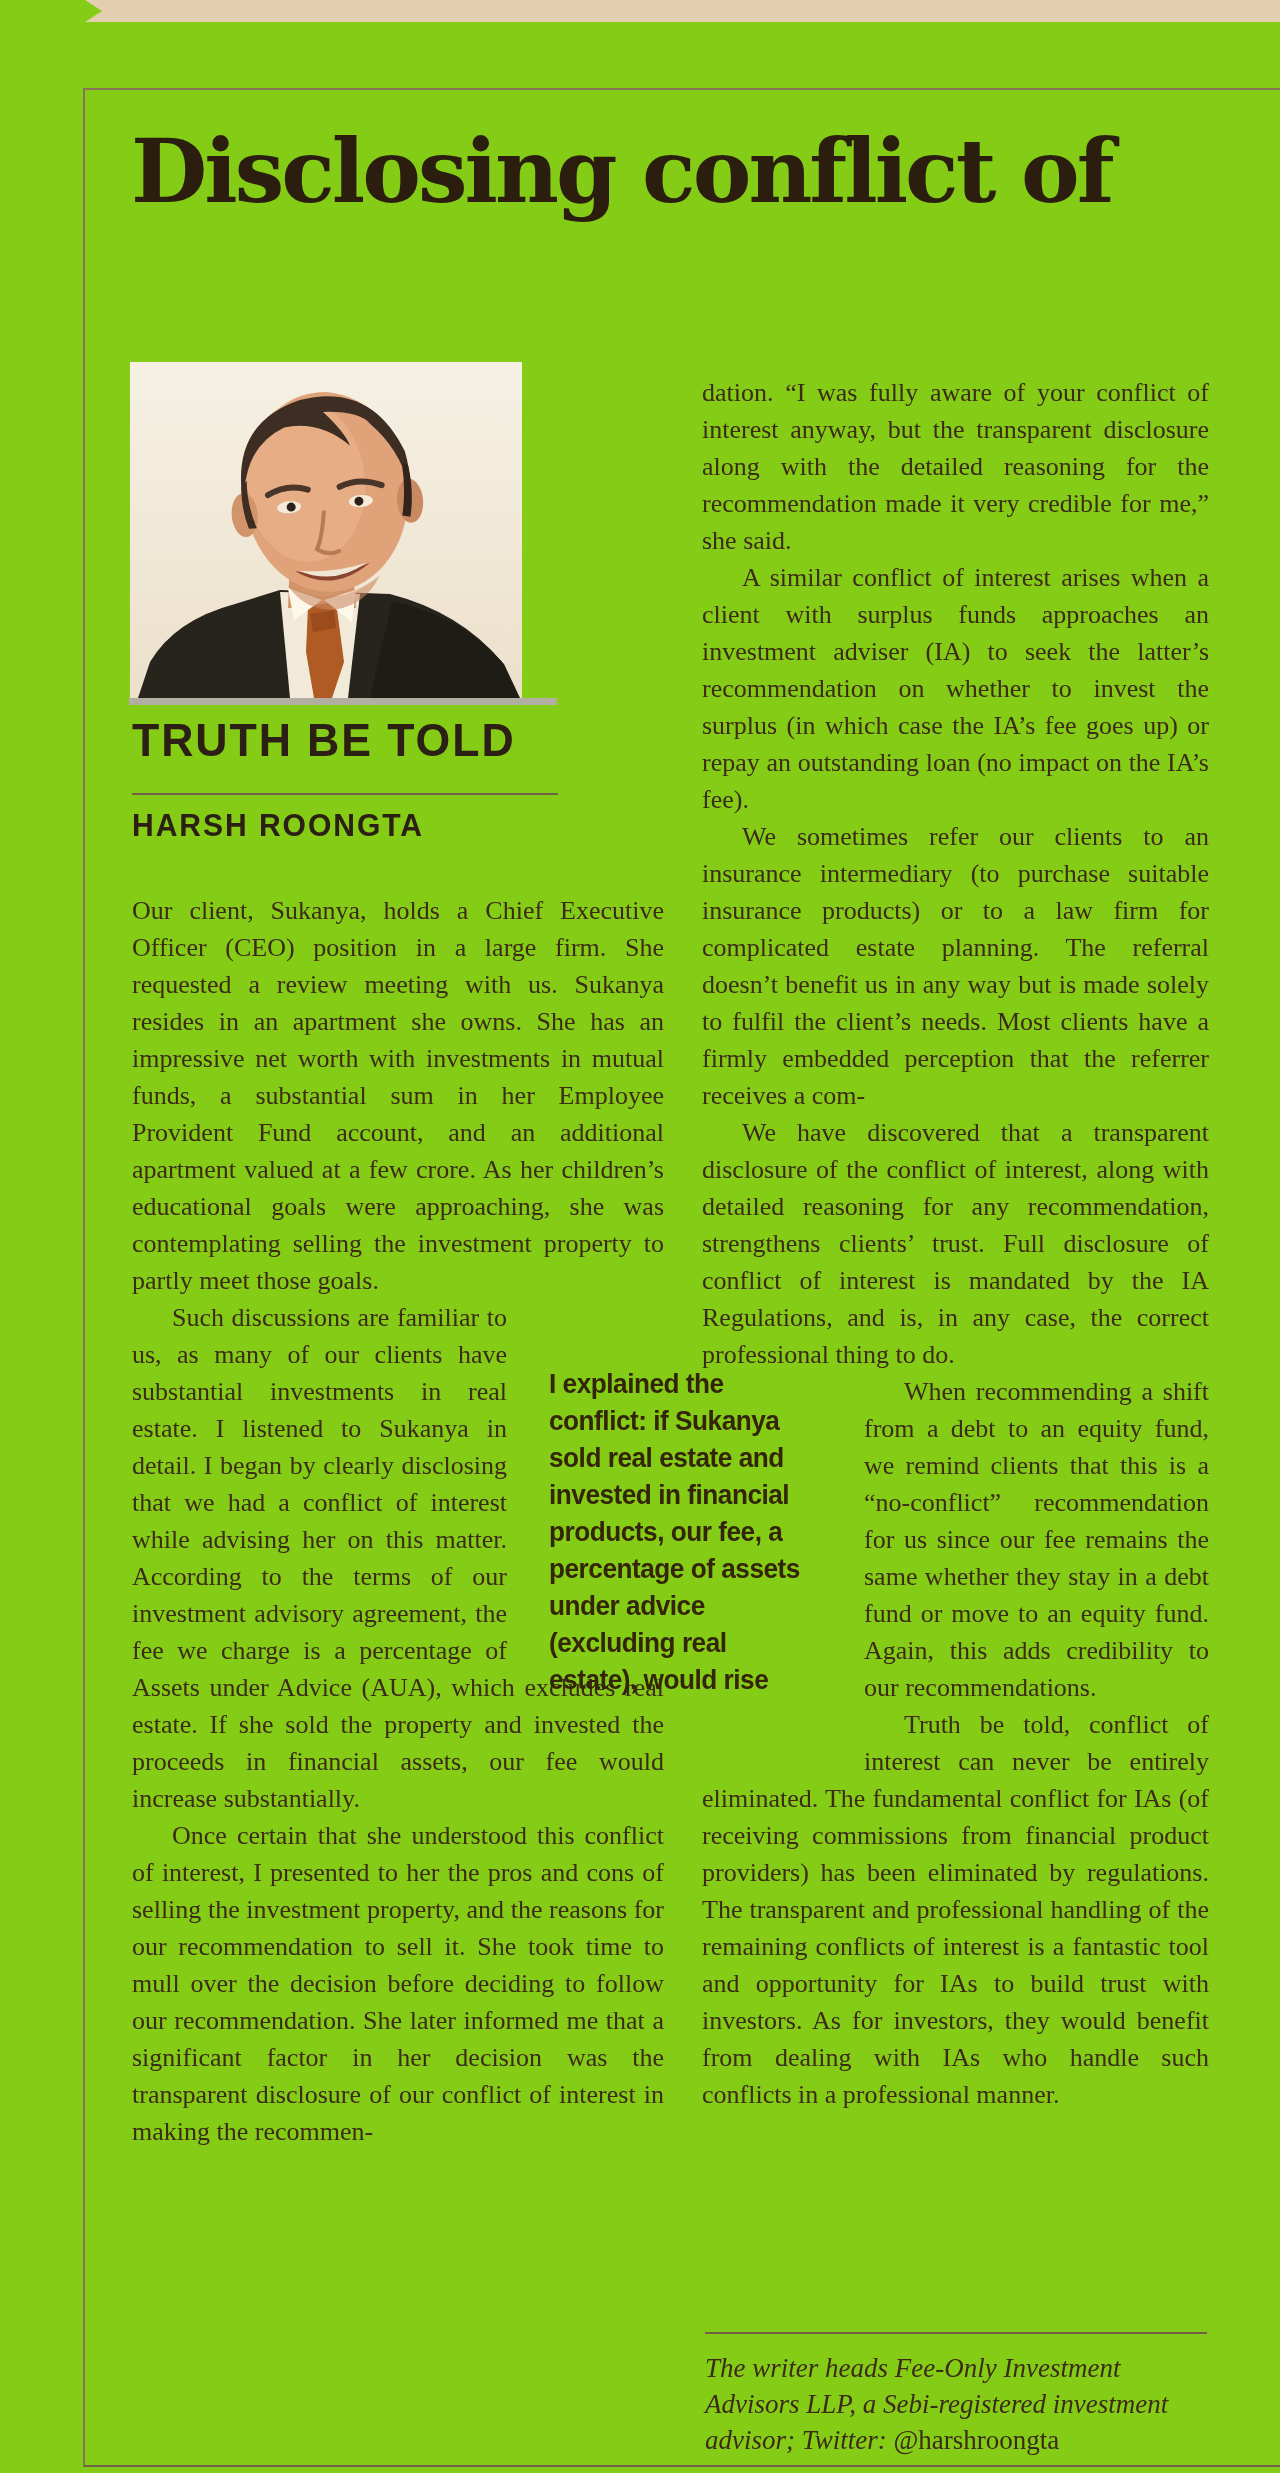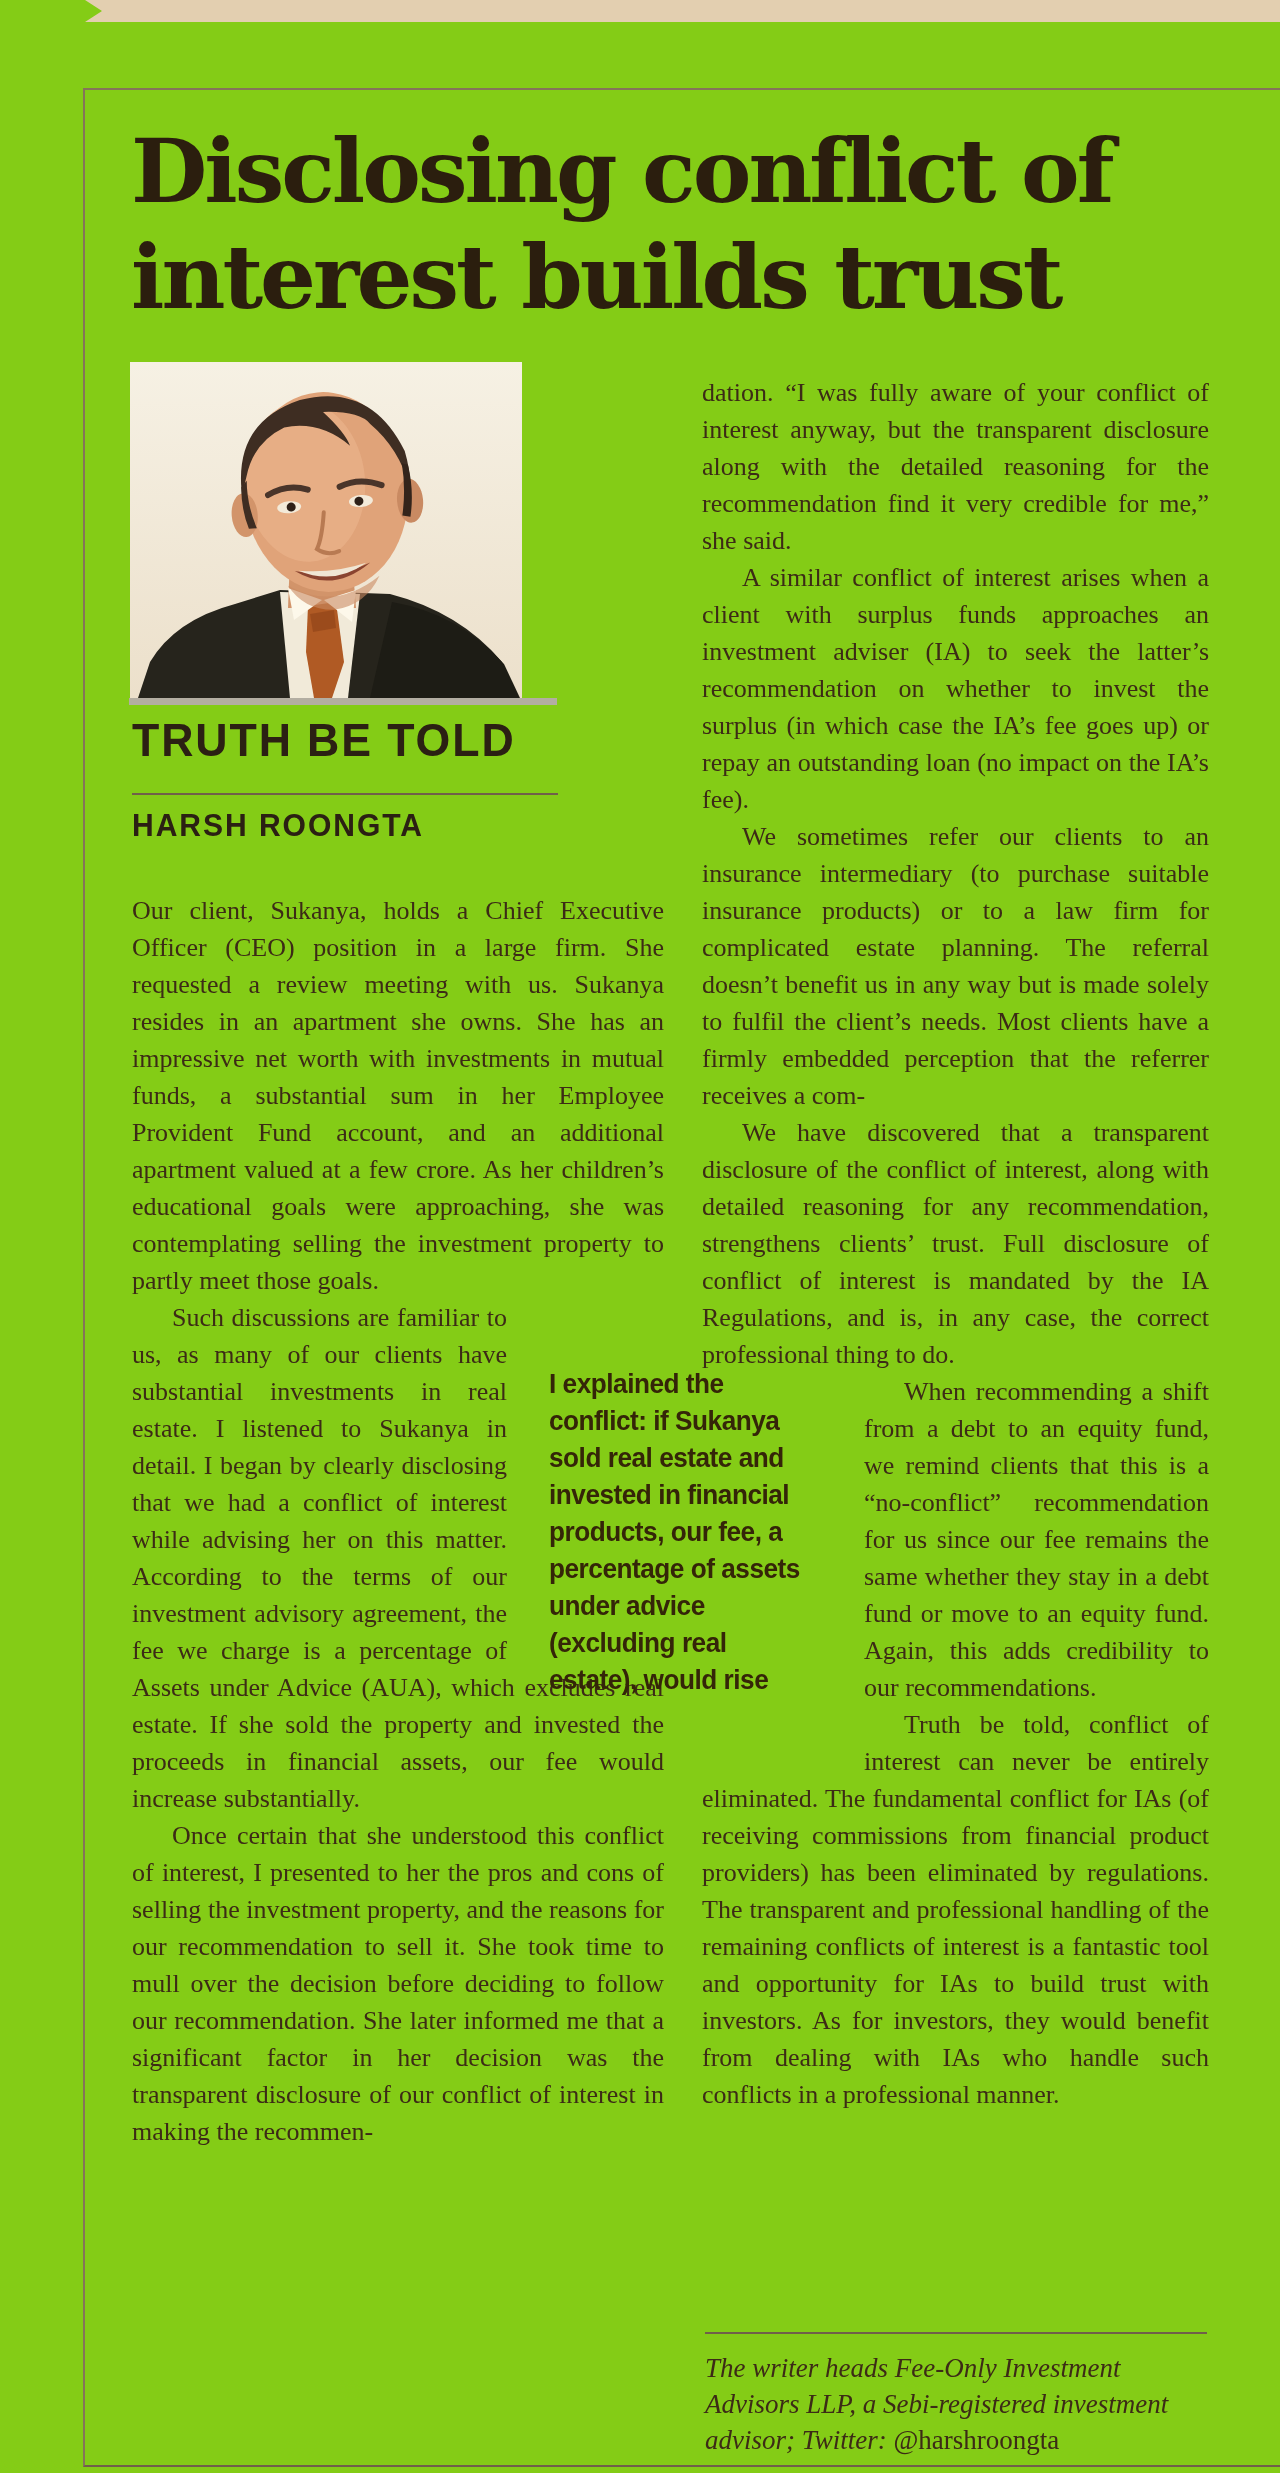--- a/index.html
+++ b/index.html
@@ -49,21 +49,20 @@
 <body>
 
 <div class="page">
 
   <div class="ribbon"></div>
 
   <div class="article-box">
 
     <div class="headline">
       <div>Disclosing conflict of</div>
-      <div>interest builds trust</div>
     </div>
 
     <div class="photo">
       <svg width="392" height="336" viewBox="0 0 392 336" xmlns="http://www.w3.org/2000/svg">
         <defs>
           <linearGradient id="bg" x1="0" y1="0" x2="0" y2="1">
             <stop offset="0" stop-color="#f6f1e4"></stop>
             <stop offset="1" stop-color="#ece0cb"></stop>
           </linearGradient>
           <linearGradient id="skin" x1="0" y1="0" x2="1" y2="1">
@@ -125,21 +124,21 @@
     <div class="col-left bodytext">
       <p>Our client, Sukanya, holds a Chief Executive Officer (CEO) position in a large firm. She requested a review meeting with us. Sukanya resides in an apartment she owns. She has an impressive net worth with investments in mutual funds, a substantial sum in her Employee Provident Fund account, and an additional apartment valued at a few crore. As her children’s educational goals were approaching, she was contemplating selling the investment property to partly meet those goals.</p>
       <div class="spacer-right"></div>
       <p class="indent">Such discussions are familiar to us, as many of our clients have substantial investments in real estate. I listened to Sukanya in detail. I began by clearly disclosing that we had a conflict of interest while advising her on this matter. According to the terms of our investment advisory agreement, the fee we charge is a percentage of Assets under Advice (AUA), which excludes real estate. If she sold the property and invested the proceeds in financial assets, our fee would increase substantially.</p>
       <p class="indent">Once certain that she understood this conflict of interest, I presented to her the pros and cons of selling the investment property, and the reasons for our recommendation to sell it. She took time to mull over the decision before deciding to follow our recommendation. She later informed me that a significant factor in her decision was the transparent disclosure of our conflict of interest in making the recommen-</p>
     </div>
 
     <div class="pull-quote">I explained the conflict: if Sukanya sold real estate and invested in financial products, our fee, a percentage of assets under advice (excluding real estate), would rise</div>
 
     <div class="col-right bodytext">
-      <p>dation. “I was fully aware of your conflict of interest anyway, but the transparent disclosure along with the detailed reasoning for the recommendation find it very credible for me,” she said.</p>
+      <p>dation. “I was fully aware of your conflict of interest anyway, but the transparent disclosure along with the detailed reasoning for the recommendation made it very credible for me,” she said.</p>
       <p class="indent">A similar conflict of interest arises when a client with surplus funds approaches an investment adviser (IA) to seek the latter’s recommendation on whether to invest the surplus (in which case the IA’s fee goes up) or repay an outstanding loan (no impact on the IA’s fee).</p>
       <p class="indent">We sometimes refer our clients to an insurance intermediary (to purchase suitable insurance products) or to a law firm for complicated estate planning. The referral doesn’t benefit us in any way but is made solely to fulfil the client’s needs. Most clients have a firmly embedded perception that the referrer receives a com-</p>
       <p class="indent">We have discovered that a transparent disclosure of the conflict of interest, along with detailed reasoning for any recommendation, strengthens clients’ trust. Full disclosure of conflict of interest is mandated by the IA Regulations, and is, in any case, the correct professional thing to do.</p>
       <div class="spacer-left"></div>
       <p class="indent">When recommending a shift from a debt to an equity fund, we remind clients that this is a “no-conflict” recommendation for us since our fee remains the same whether they stay in a debt fund or move to an equity fund. Again, this adds credibility to our recommendations.</p>
       <p class="indent">Truth be told, conflict of interest can never be entirely eliminated. The fundamental conflict for IAs (of receiving commissions from financial product providers) has been eliminated by regulations. The transparent and professional handling of the remaining conflicts of interest is a fantastic tool and opportunity for IAs to build trust with investors. As for investors, they would benefit from dealing with IAs who handle such conflicts in a professional manner.</p>
     </div>
 
     <div class="footer-rule"></div>
     <div class="footer">

